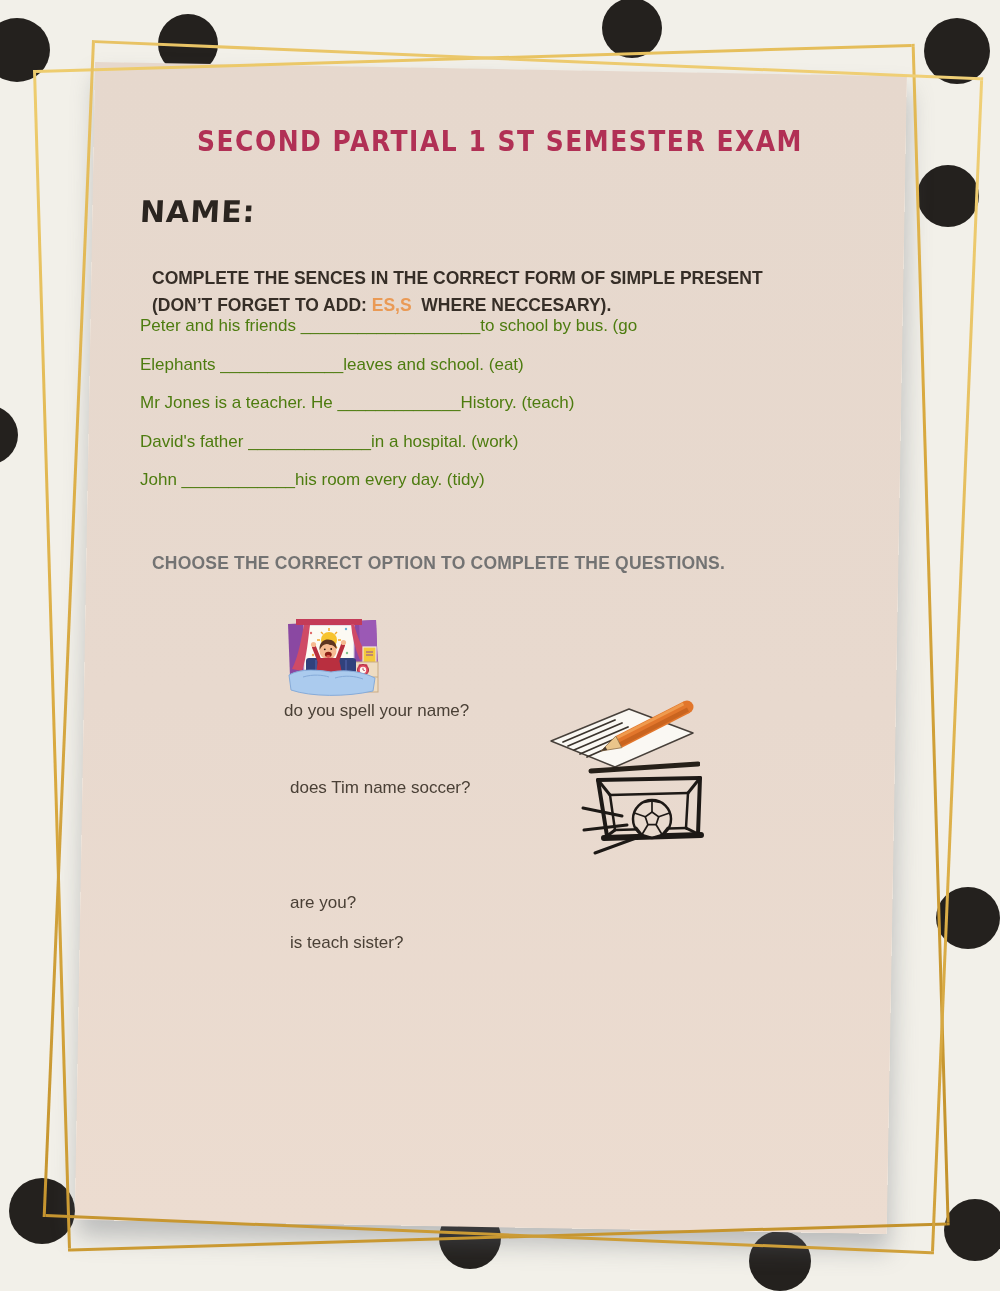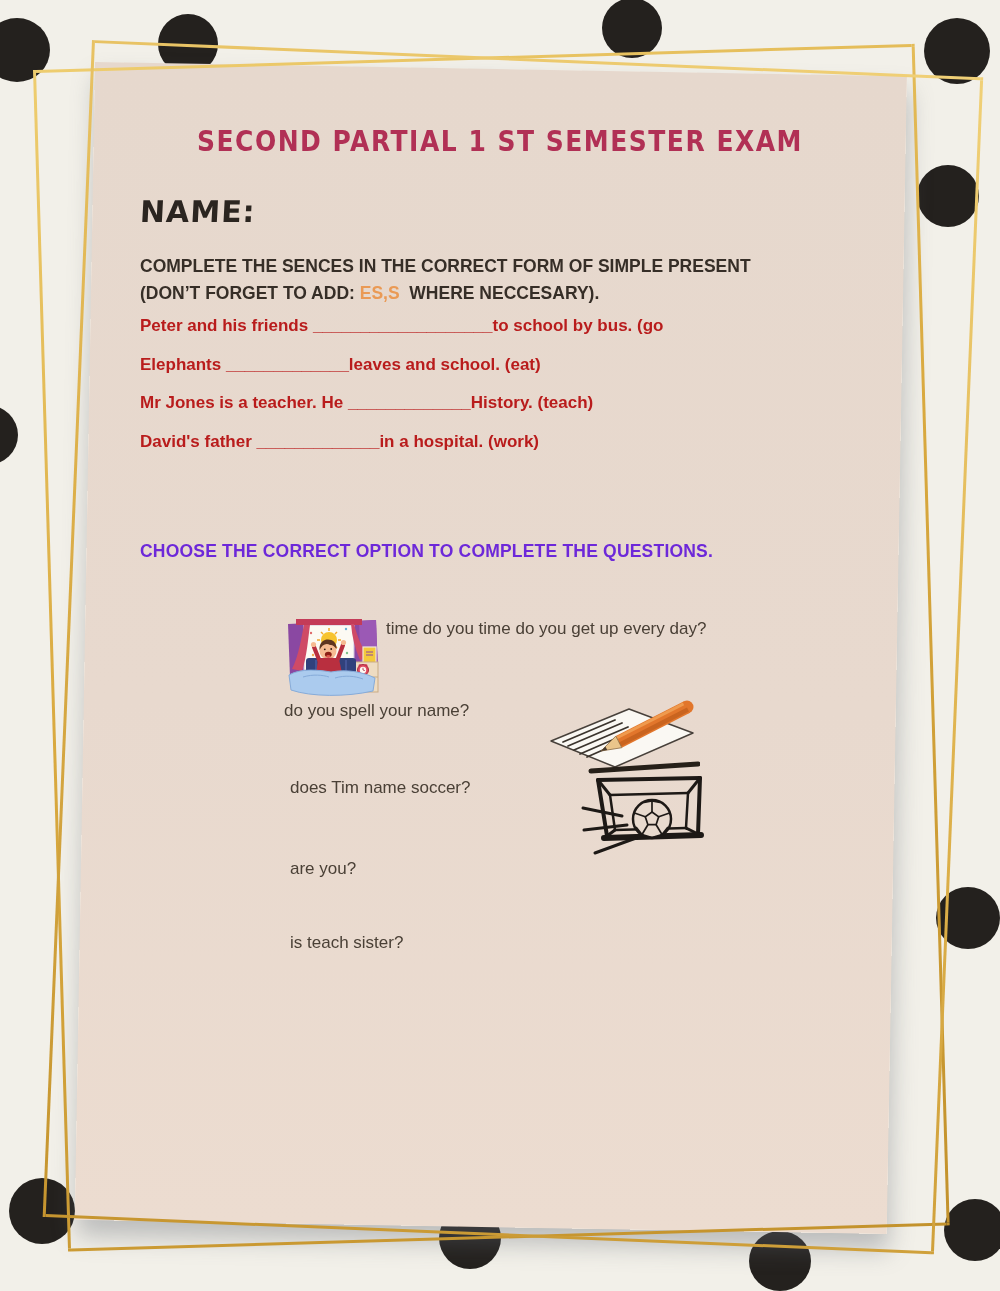--- a/index.html
+++ b/index.html
@@ -19,27 +19,27 @@
            border:3px solid #e0b44a;
            border-image:linear-gradient(200deg,#f0d077 0%,#ddb04a 50%,#c6952f 100%) 1;
            transform:rotate(2.4deg);}
   .content{position:absolute;left:0;top:0;width:1000px;height:915px;z-index:4;}
   .title{position:absolute;left:0;top:127px;width:1000px;margin:0;text-align:center;
          font-size:25px;font-weight:700;letter-spacing:1.5px;color:#b13055;
          transform:scaleY(1.12);font-family:"DejaVu Sans",sans-serif;}
   .name{position:absolute;left:140px;top:194px;margin:0;font-size:30px;font-weight:800;
         letter-spacing:1px;color:#2b2520;transform:skewX(-3deg);
         font-family:"DejaVu Sans",sans-serif;}
-  .instruction{position:absolute;left:140px;top:253px;width:656px;margin:0;
+  .instruction{position:absolute;left:140px;top:253px;width:656px;margin:12px;
                font-size:17.5px;font-weight:700;color:#362e27;line-height:1.55;}
   .hl{color:#ea9a55;}
   .sentences{position:absolute;left:140px;top:316px;width:700px;}
-  .sentences p{margin:0 0 18.5px 0;font-size:17px;line-height:20px;color:#b91c1c;font-weight:bold;}
-  .h2{position:absolute;left:140px;top:541px;margin:0;font-size:17.5px;font-weight:700;
-      color:#6d28d9;letter-spacing:.2px;}
+  .sentences p{margin:0 0 18.5px 0;font-size:17px;line-height:20px;color:#4d7c0f;}
+  .h2{position:absolute;left:140px;top:541px;margin:12px;font-size:17.5px;font-weight:700;
+      color:#737373;letter-spacing:.2px;}
   .qtext{position:absolute;font-size:17px;color:#4a4036;margin:0;}
   .illus{position:absolute;}
 </style>
 </head>
 <body>
 
 <div class="canvas">
 
   <div class="dot" style="left:-16px;top:18px;width:66px;height:64px;"></div>
   <div class="dot" style="left:158px;top:14px;width:60px;height:60px;"></div>
@@ -61,20 +61,21 @@
     <h1 class="title">SECOND PARTIAL 1 ST SEMESTER EXAM</h1>
     <h2 class="name">NAME:</h2>
 
     <p class="instruction"><span>COMPLETE THE SENCES IN THE CORRECT FORM OF SIMPLE PRESENT (DON’T FORGET TO ADD: </span><span class="hl">ES,S</span><span>&nbsp; WHERE NECCESARY).</span></p>
 
     <div class="sentences">
       <p>Peter and his friends ___________________to school by bus. (go</p>
       <p>Elephants _____________leaves and school. (eat)</p>
       <p>Mr Jones is a teacher. He _____________History. (teach)</p>
       <p>David's father _____________in a hospital. (work)</p>
+      <p>John ____________his room every day. (tidy)</p>
     </div>
 
     <h3 class="h2">CHOOSE THE CORRECT OPTION TO COMPLETE THE QUESTIONS.</h3>
 
     <div class="illus" style="left:283px;top:611px;width:100px;height:88px;">
       <svg width="100" height="88" viewBox="0 0 100 88">
         <polygon points="5,13 93,9 95,61 7,66" fill="#8a48a2"></polygon>
         <polygon points="76,10 93,9 95,61 78,63" fill="#9b59b5"></polygon>
         <rect x="21" y="14" width="50" height="45" fill="#fcfaf3" stroke="#cfc3dc" stroke-width="1"></rect>
         <circle cx="46" cy="29" r="8" fill="#f7c430"></circle>
@@ -120,21 +121,20 @@
         <path d="M36.5,39 C36,31 41,28.5 45,28.5 C49.5,28.5 54,31.5 53.5,38 C51,34.5 49,33.5 47,34 C43,31.5 39,34 36.5,39 Z" fill="#5f3620"></path>
         <circle cx="41.8" cy="38.3" r="0.9" fill="#2a1a12"></circle>
           <circle cx="48.2" cy="38" r="0.9" fill="#2a1a12"></circle>
         <ellipse cx="45.3" cy="43.5" rx="3.4" ry="2.8" fill="#8c2015"></ellipse>
         <ellipse cx="45.3" cy="45.2" rx="2" ry="1.2" fill="#e2574e"></ellipse>
         <path d="M35,48 C38,46.5 52,46 56,48 L59,62 L33,63 Z" fill="#b92f3f"></path>
         <path d="M6,64 C18,57 36,59 48,61 C64,58 80,61 92,67 L90,80 C64,86 28,86 8,79 Z" fill="#abcbee" stroke="#86abd9" stroke-width="1"></path>
         <path d="M20,66 C30,63 40,64 46,66 M52,67 C62,64 72,65 80,68" fill="none" stroke="#86abd9" stroke-width="1"></path>
       </svg>
     </div>
-    <p class="qtext" style="left:386px;top:619px;">time do you time do you get up every day?</p>
 
     <p class="qtext" style="left:284px;top:701px;">do you spell your name?</p>
 
     <div class="illus" style="left:545px;top:697px;width:155px;height:80px;">
       <svg width="155" height="80" viewBox="0 0 155 80">
         <polygon points="6,44 84,12 148,36 70,70" fill="#faf8f3" stroke="#47403a" stroke-width="1.5" stroke-linejoin="round"></polygon>
         <g stroke="#3b342d" stroke-width="1.8" stroke-linecap="round">
           <line x1="18" y1="45" x2="70" y2="23"></line>
           <line x1="23" y1="49" x2="77" y2="26"></line>
           <line x1="29" y1="53" x2="83" y2="30"></line>
@@ -182,16 +182,16 @@
           <path d="M58,65 L64,72.5 L74,75.5"></path>
         </g>
         <g stroke="#1d1916" stroke-width="3" stroke-linecap="round">
           <line x1="5" y1="46" x2="44" y2="54"></line>
           <line x1="6" y1="68" x2="49" y2="63"></line>
           <line x1="17" y1="91" x2="58" y2="76"></line>
         </g>
       </svg>
     </div>
 
-    <p class="qtext" style="left:290px;top:859px;">are you?</p>
+    <p class="qtext" style="left:290px;top:893px;">are you?</p>
     <p class="qtext" style="left:290px;top:933px;">is teach sister?</p>
   </div>
 </div>
 
 </body></html>

